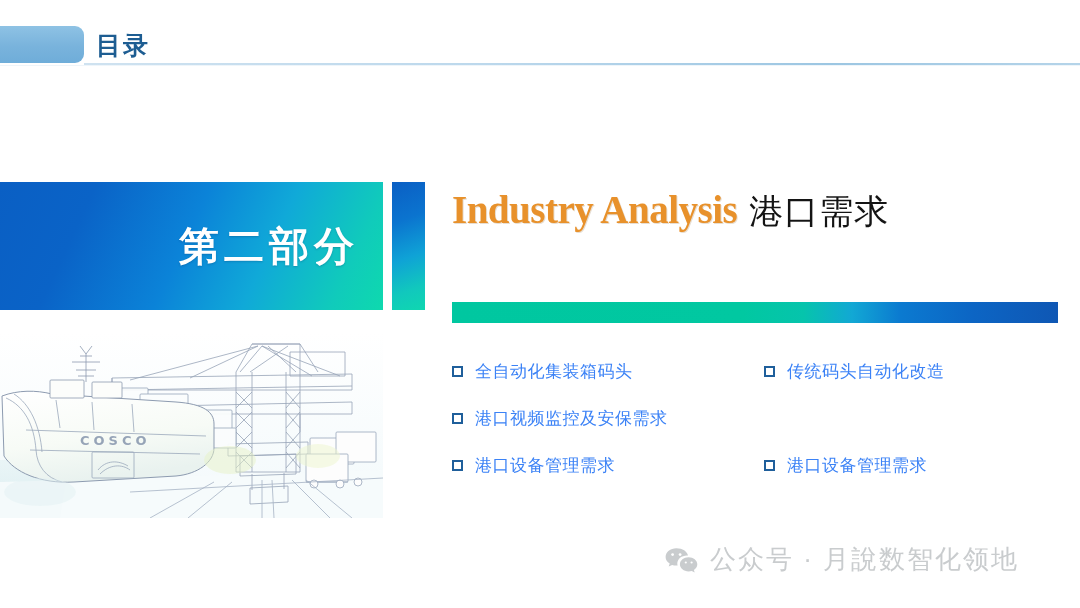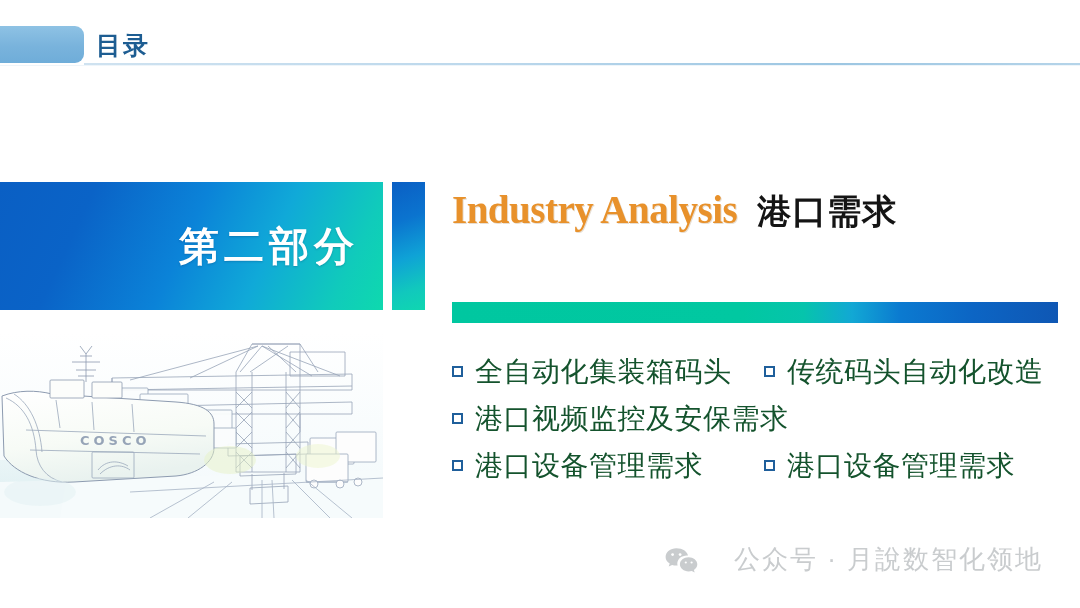--- a/index.html
+++ b/index.html
@@ -129,24 +129,24 @@
     font-family: Liberation Serif, serif;
     font-size: 39px;
     font-weight: bold;
     font-stretch: condensed;
     color: #e8912b;
     letter-spacing: -0.5px;
     text-shadow: 1px 1px 0 rgba(120, 70, 10, 0.18);
   }
   .title-cn {
     font-size: 34px;
-    font-weight: bold;
+    font-weight: normal;
     color: #141414;
     letter-spacing: 1px;
-    margin-left: 20px;
+    margin-left: 12px;
   }
 
   .divider-bar {
     position: absolute;
     left: 452px;
     top: 302px;
     width: 606px;
     height: 21px;
     background: linear-gradient(90deg,
                  #00c7a0 0%,
@@ -179,34 +179,33 @@
 
   .bullet-mark {
     width: 11px;
     height: 11px;
     border: 2.5px solid #1f5f9b;
     box-sizing: border-box;
     margin-right: 12px;
     flex: 0 0 auto;
   }
   .bullet-text {
-    font-size: 28px;
-    color: #14532d;
+    font-size: 17px;
+    color: #3b82f6;
     letter-spacing: 0.5px;
   }
 
   
   .watermark {
     position: absolute;
     left: 664px;
     top: 542px;
     display: flex;
     align-items: center;
     white-space: nowrap;
-    gap: 24px;
   }
   .wm-icon {
     width: 34px;
     height: 28px;
     margin-right: 12px;
     flex: 0 0 auto;
   }
   .wm-text {
     font-size: 26px;
     color: #c9ccce;

